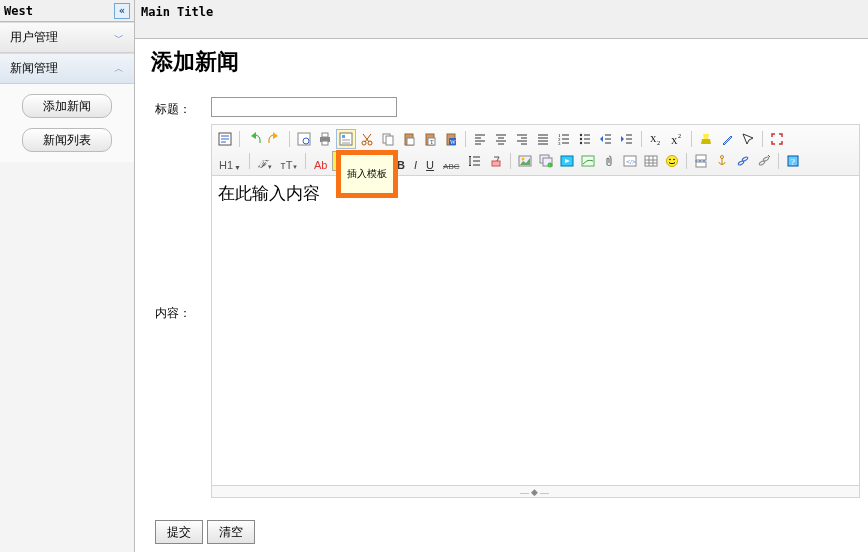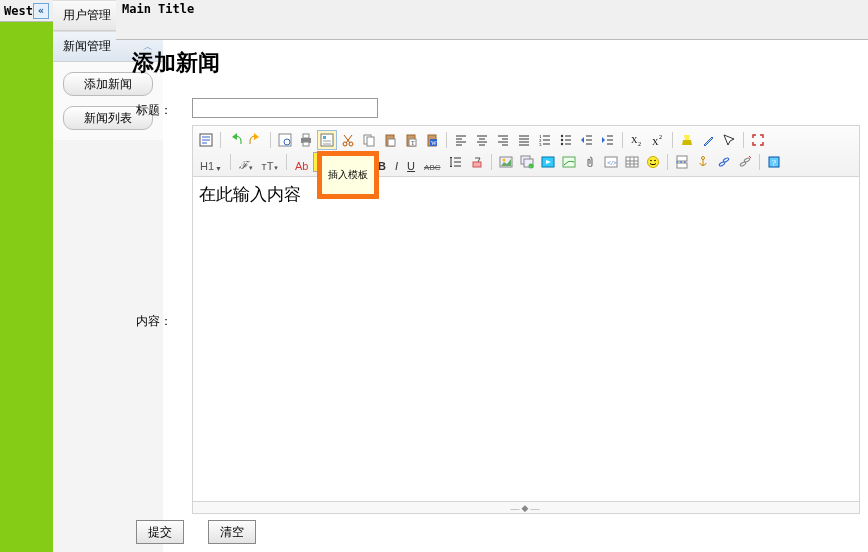--- a/index.html
+++ b/index.html
@@ -1,47 +1,47 @@
 <!DOCTYPE html>
 <html><head>
 <meta charset="utf-8">
 <style>
 *{box-sizing:border-box;margin:0;padding:0}
 body{font-family:"SimSun",serif;font-size:12px;background:#fff;color:#000;overflow:hidden}
 .app{display:flex;height:552px;width:868px}
-.west{width:116px;background:#84cc16;border-right:1px solid #bbb;display:flex;flex-direction:row}
+.west{width:135px;background:#84cc16;border-right:1px solid #bbb;display:flex;flex-direction:column}
 .west-head{display:flex;justify-content:space-between;align-items:center;background:#f0f0f0;border-bottom:1px solid #bbb;padding:2px 4px;height:22px;font-family:monospace;font-weight:bold}
 .collapse-btn{width:16px;height:16px;border:1px solid #6fa7d6;background:#e6f0fa;display:flex;align-items:center;justify-content:center;color:#1a5a9a;font-size:10px;cursor:pointer}
 .accordion{flex:1;background:#f4f4f4}
 .acc-head{display:flex;justify-content:space-between;align-items:center;padding:6px 10px;background:linear-gradient(#fafafa,#e8e8e8);border-top:1px solid #ddd;border-bottom:1px solid #d0d0d0;cursor:pointer}
 .acc-head.active{background:linear-gradient(#f0f4fa,#dde6f0)}
 .chevron{font-size:10px;color:#4a7ec2}
 .acc-body{background:#fafafa;padding:10px;display:flex;flex-direction:column;align-items:center;gap:10px}
 .pill-btn{width:90px;height:24px;border-radius:10px;border:1px solid #bbb;background:linear-gradient(#fff,#e6e6e6);cursor:pointer;font-size:12px}
 .main{flex:1;display:flex;flex-direction:column}
-.main-head{height:40px;border-bottom:1px solid #bbb;background:#f0f0f0;padding:2px 6px;font-family:monospace;font-weight:bold;display:flex;align-items:flex-start}
+.main-head{height:22px;border-bottom:1px solid #bbb;background:#f0f0f0;padding:19px 6px;font-family:monospace;font-weight:bold;display:flex;align-items:flex-end}
 .page{flex:1;padding:8px 8px 8px 20px;overflow:hidden;display:flex;flex-direction:column}
 .page-title{font-family:"SimSun",serif;font-size:22px;font-weight:bold;margin:0 0 20px -4px}
 .form{flex:1;display:flex;flex-direction:column}
 .row{display:flex;margin-bottom:6px}
 .lbl{width:56px;padding-top:4px}
 .title-input{width:186px;height:20px;border:1px solid #999;padding:0 3px}
 .editor{flex:1;display:flex;flex-direction:column;border:0}
 .toolbar{border:1px solid #d4d4d4;border-bottom:0;background:linear-gradient(#fcfcfc,#f1f1f1);padding:3px}
 .tb-row{display:flex;align-items:center;flex-wrap:wrap;gap:1px;min-height:22px}
 .tbi{width:20px;height:20px;display:flex;align-items:center;justify-content:center;cursor:pointer;position:relative}
 .tbi.selected{border:1px solid #9bbde0;background:#fff6c2}
 .sep{width:1px;height:16px;background:#ccc;margin:0 3px}
 .tooltip{position:absolute;top:20px;left:-1px;background:#ffffe1;border:5px solid #f97316;padding:12px 6px;font-size:10px;white-space:nowrap;z-index:10}
 .txt-btn{padding:0 4px;font-size:11px;font-family:Verdana,sans-serif;color:#555;cursor:pointer;display:flex;align-items:flex-end;height:20px}
 .dd{font-size:7px;margin-left:1px}
 .ed-area{flex:1;border:1px solid #d4d4d4;background:#fff;padding:6px;font-size:17px;overflow:auto}
 .resize-handle{height:12px;border:1px solid #d4d4d4;border-top:0;display:flex;align-items:center;justify-content:center;background:#f8f8f8;cursor:ns-resize}
 .resize-handle span{font-size:9px;color:#888;letter-spacing:2px}
-.btn-row{margin-top:0;display:flex;gap:24px}
+.btn-row{margin-top:16px;display:flex;gap:4px}
 .sq-btn{width:48px;height:24px;border:1px solid #888;background:linear-gradient(#fdfdfd,#e4e4e4);cursor:pointer;font-size:12px}
 .row.content-row{flex:1;min-height:140px}
 svg{display:block}
 </style>
 </head>
 <body>
 
 <div class="app">
   <div class="west">
     <div class="west-head">

